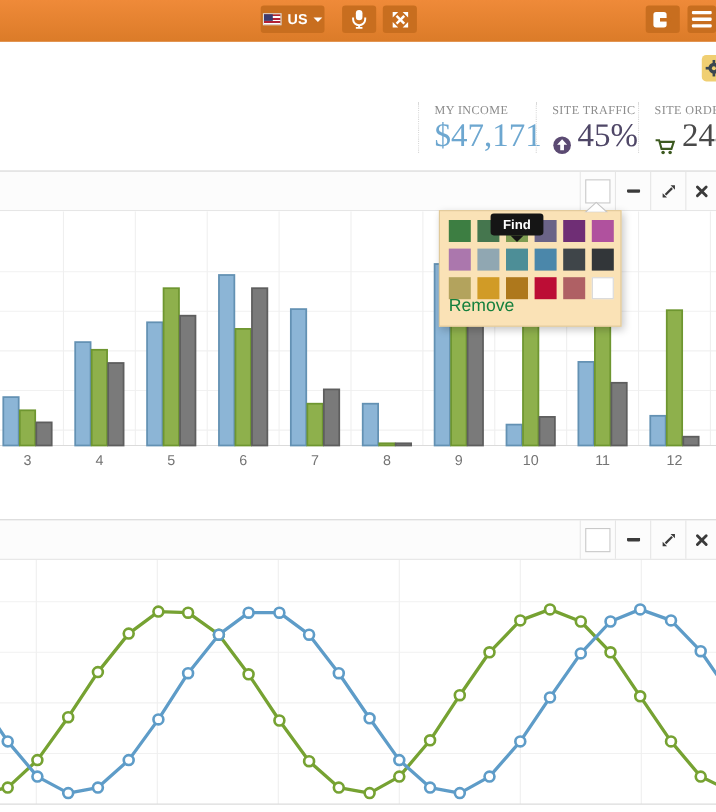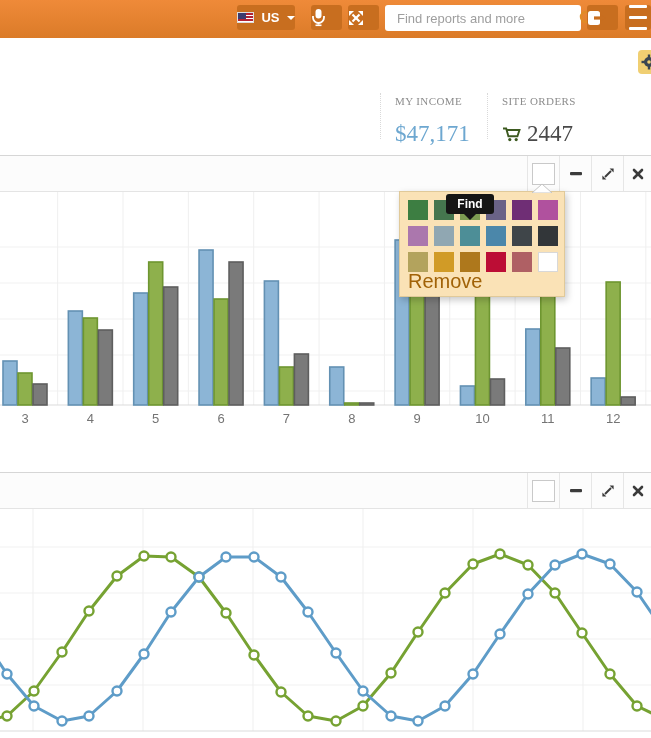--- a/index.html
+++ b/index.html
@@ -4,21 +4,21 @@
 <style>
   * { margin:0; padding:0; box-sizing:border-box; }
   html,body { width:651px; height:738px; }
   body { font-family:"Liberation Sans", sans-serif; background:#fff; position:relative; overflow:hidden; }
   .stage { position:absolute; inset:0; }
 
   
   .topbar { position:absolute; left:0; top:0; width:651px; height:38px;
             background:linear-gradient(#EF8A39,#DB7B28); }
   .tb-btn { position:absolute; top:5px; height:25px; background:#C86E1F; border-radius:3px;
-            display:flex; align-items:center; justify-content:space-between; cursor:pointer; }
+            display:flex; align-items:center; justify-content:center; cursor:pointer; }
   .locale { left:237px; width:58px; gap:5px; }
   .flag { position:relative; width:17px; height:11px; display:inline-block;
           background:repeating-linear-gradient(#B22234 0 1.6px,#fff 1.6px 3.2px); border:0.5px solid #ddd;}
   .flag .canton { position:absolute; left:0; top:0; width:8px; height:6px; background:#3C3B6E; }
   .loc-label { color:#fff; font-size:13px; font-weight:bold; }
   .caret-down { width:0; height:0; border:4px solid transparent; border-top-color:#fff; margin-top:4px; }
   .mic { left:311px; width:31px; }
   .expandbtn { left:348px; width:31px; }
   .searchbox { position:absolute; left:385px; top:5px; width:196px; height:26px; background:#fff;
                border-radius:3px; display:flex; align-items:center; }
@@ -35,21 +35,21 @@
                   border-radius:4px 0 0 4px; overflow:hidden; cursor:pointer; }
   .quick-toggle svg { position:absolute; left:3px; top:4px; }
 
   
   .stats { position:absolute; left:380px; top:93px; right:0; height:46px; display:flex; }
   .stat { border-left:1px dotted #D9D9D9; padding:2px 0 0 14px;font-family:Liberation Serif, serif; }
   .stat.income { width:107px; }
   .stat.traffic { width:93px; }
   .stat.orders { flex:1; }
   .stat-label { font-size:11px; color:#8C8C8C; letter-spacing:0.4px; white-space:nowrap; }
-  .stat-value { margin-top:14px; font-size:23px; font-weight:400; display:flex; align-items:center; gap:5px; white-space:nowrap;}
+  .stat-value { margin-top:0; font-size:30px; font-weight:400; display:flex; align-items:flex-end; gap:5px; white-space:nowrap;}
 
   
   .panel { position:absolute; left:0; width:651px; }
   .p1 { top:155px; }
   .p2 { top:472px; }
   .panel-hd { position:relative; height:37px; background:#FCFCFC;
               border-top:1px solid #D6D6D6; border-bottom:1px solid #E4E4E4; }
   .controls { position:absolute; right:0; top:0; bottom:0; display:flex; }
   .ctrl { width:32px; border-left:1px solid #E6E6E6; display:flex; align-items:center;
           justify-content:center; cursor:pointer; }
@@ -58,21 +58,21 @@
   .panel-bd { position:relative; background:#fff; }
   .p1 .panel-bd { height:280px; }
   .p2 .panel-bd { height:229px; }
 
   
   .popup { position:absolute; left:399px; top:191px; width:166px; height:106px; background:#FAE2B6;
            border:1px solid #E0C999; box-shadow:2px 3px 7px rgba(0,0,0,.22); z-index:30; }
   .popup-caret { position:absolute; left:130px; top:-9px; }
   .swatch { position:absolute; width:20px; height:20px; cursor:pointer; }
   .swatch.white { border:1px solid #D8D8D8; }
-  .remove { position:absolute; left:8px; top:78px; font-size:20px; color:#a16207; cursor:pointer; }
+  .remove { position:absolute; left:8px; top:78px; font-size:16px; color:#15803d; cursor:pointer; }
   .tooltip { position:absolute; left:46px; top:2px; width:48px; height:20px; background:#151515;
              border-radius:3px; color:#fff; font-size:12px; font-weight:bold; text-align:center;
              line-height:20px; z-index:3; }
   .tt-caret { position:absolute; left:64px; top:22px; width:0; height:0; border:6px solid transparent;
               border-top-color:#151515; border-bottom-width:0; z-index:3; }
 
   svg { display:block; }
   text { font-family:"Liberation Sans", sans-serif; }
 </style>
 </head>
@@ -104,29 +104,20 @@
             <line x1="4.5" y1="4.5" x2="11.5" y2="11.5"></line>
             <line x1="11.5" y1="4.5" x2="4.5" y2="11.5"></line>
           </g>
         <polygon points="1,1 6,1 1,6" fill="#fff"></polygon>
         <polygon points="15,1 10,1 15,6" fill="#fff"></polygon>
         <polygon points="1,15 6,15 1,10" fill="#fff"></polygon>
         <polygon points="15,15 10,15 15,10" fill="#fff"></polygon>
       </svg>
     </div>
 
-    <div class="searchbox">
-      <input type="text" placeholder="Find reports and more" style="">
-      <span class="search-ic">
-        <svg width="17" height="17" viewBox="0 0 17 17">
-          <circle cx="7" cy="7" r="5" fill="none" stroke="#E08B26" stroke-width="2.4"></circle>
-          <line x1="11" y1="11" x2="15.5" y2="15.5" stroke="#E08B26" stroke-width="2.6" stroke-linecap="round"></line>
-        </svg>
-      </span>
-    </div>
 
     <div class="tb-btn signout">
       <svg width="19" height="16" viewBox="0 0 19 16">
         <rect x="1" y="1" width="12" height="14" rx="2.5" fill="#fff"></rect>
         <rect x="7" y="6.4" width="7.5" height="3.2" fill="#C86E1F"></rect>
         <polygon points="13.8,4.3 13.8,11.7 18.2,8" fill="#C86E1F"></polygon>
       </svg>
     </div>
 
     <div class="tb-btn menu">
@@ -147,20 +138,30 @@
       </g>
       <circle cx="8" cy="8" r="1.8" fill="#F0CF72"></circle>
     </svg>
   </div>
 
   <div class="stats">
     <div class="stat income">
       <div class="stat-label">MY INCOME</div>
       <div class="stat-value" style="color:#6DA7D0">
         <span>$47,171</span>
+      </div>
+    </div>
+    <div class="stat traffic">
+      <div class="stat-label">SITE TRAFFIC</div>
+      <div class="stat-value" style="color:#4F4767">
+        <svg width="18" height="18" viewBox="0 0 18 18">
+          <circle cx="9" cy="9" r="8" fill="#5B4A72"></circle>
+          <polygon points="9,3.6 13.6,8.6 10.7,8.6 10.7,13.6 7.3,13.6 7.3,8.6 4.4,8.6" fill="#fff"></polygon>
+        </svg>
+        <span>45%</span>
       </div>
     </div>
     <div class="stat orders">
       <div class="stat-label">SITE ORDERS</div>
       <div class="stat-value" style="color:#494949">
         <svg width="20" height="16" viewBox="0 0 20 16">
           <g stroke="#3D5A20" stroke-width="1.9" fill="none">
             <path d="M1 2.5 h3.2 l2.2 7.8 h9 l2.1 -6.3 H5.4"></path>
           </g>
           <circle cx="7.8" cy="13.6" r="1.6" fill="#3D5A20"></circle>

